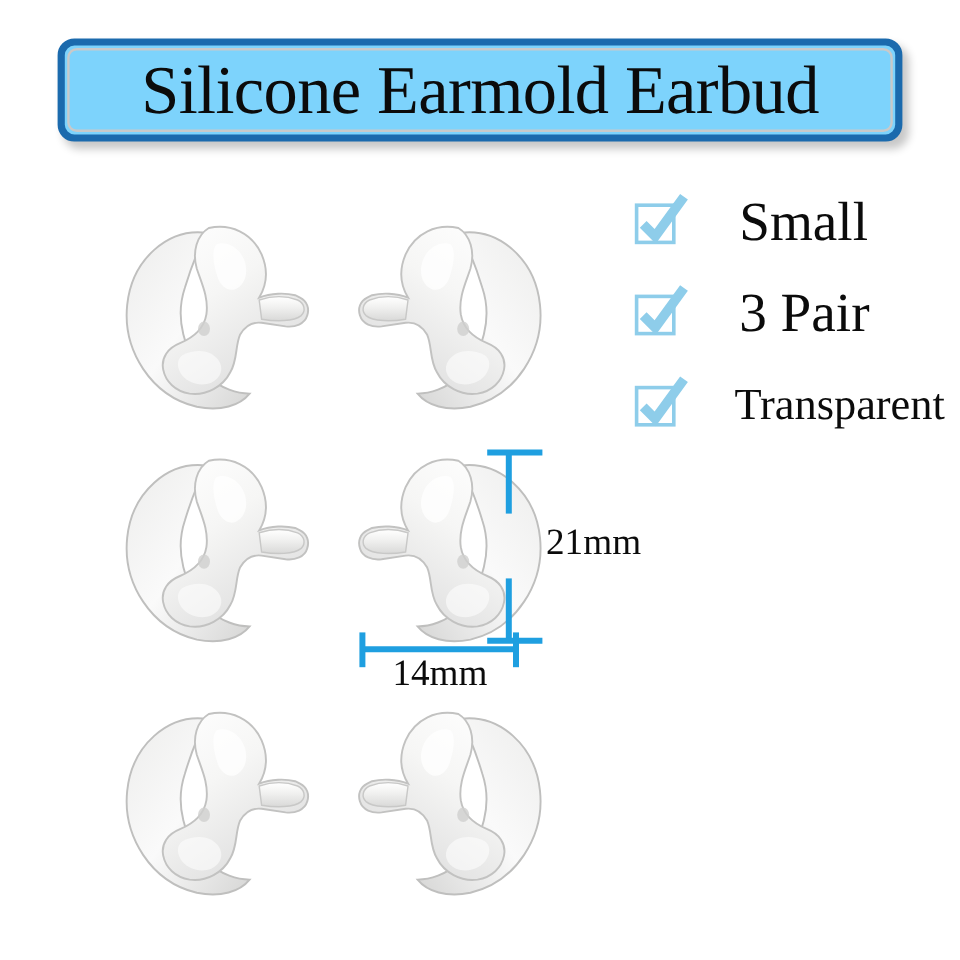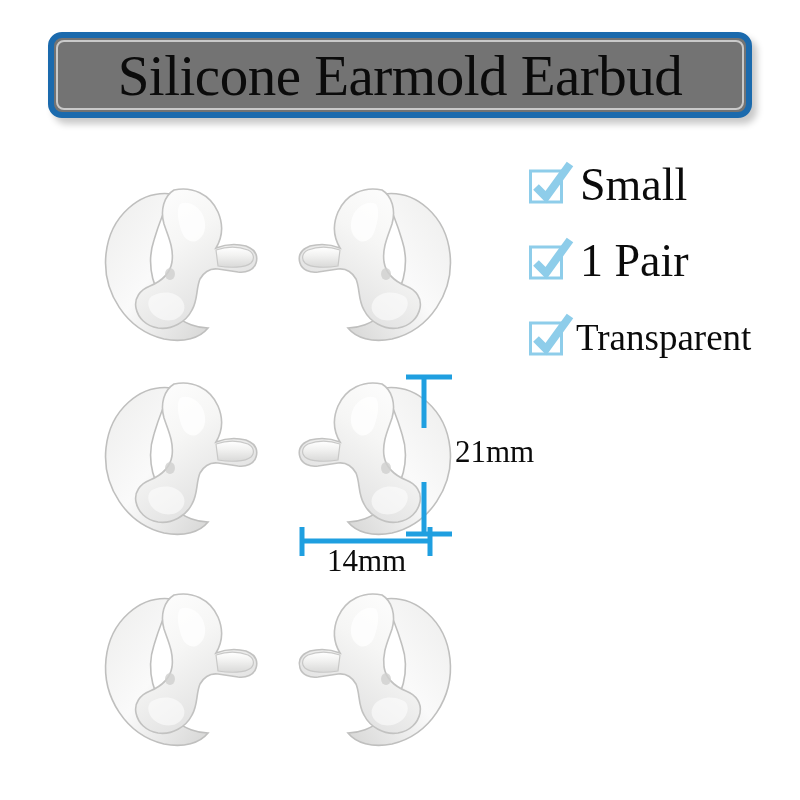--- a/index.html
+++ b/index.html
@@ -19,21 +19,21 @@
   
   #title-banner {
     position: absolute;
     left: 48px;
     top: 32px;
     width: 704px;
     height: 86px;
     box-sizing: border-box;
     border: 6px solid #1b6aad;
     border-radius: 14px;
-    background: #737373;
+    background: #7dd3fc;
     box-shadow: 5px 6px 7px rgba(0,0,0,0.22);
     display: flex;
     align-items: center;
     justify-content: center;
   }
   #title-banner .inner-line {
     position: absolute;
     left: 2px; top: 2px; right: 2px; bottom: 2px;
     border: 2px solid #c9c9c9;
     border-radius: 8px;
@@ -54,20 +54,21 @@
     position: absolute;
     left: 528px;
     top: 158px;
     width: 272px;
   }
   .feature-row {
     display: flex;
     align-items: center;
     height: 54px;
     margin-bottom: 22px;
+    gap: 36px;
   }
   .feature-row:last-child { margin-bottom: 0; margin-top: 12px; }
 
   .check-icon {
     position: relative;
     width: 42px;
     height: 42px;
     flex: 0 0 42px;
     margin-right: 10px;
   }
@@ -315,21 +316,21 @@
     <span class="feature-label">Small</span>
   </div>
 
   <div class="feature-row size-lg">
     <span class="check-icon">
       <svg width="42" height="42" viewBox="0 0 42 42">
         <rect x="2.5" y="7" width="31" height="31" fill="none" stroke="#8ecdea" stroke-width="3"></rect>
         <path d="M8 23 L18 33 L42 0" fill="none" stroke="#8ecdea" stroke-width="8" stroke-linecap="butt" stroke-linejoin="miter"></path>
       </svg>
     </span>
-    <span class="feature-label">1 Pair</span>
+    <span class="feature-label">3 Pair</span>
   </div>
 
   <div class="feature-row size-sm">
     <span class="check-icon">
       <svg width="42" height="42" viewBox="0 0 42 42">
         <rect x="2.5" y="7" width="31" height="31" fill="none" stroke="#8ecdea" stroke-width="3"></rect>
         <path d="M8 23 L18 33 L42 0" fill="none" stroke="#8ecdea" stroke-width="8" stroke-linecap="butt" stroke-linejoin="miter"></path>
       </svg>
     </span>
     <span class="feature-label">Transparent</span>

